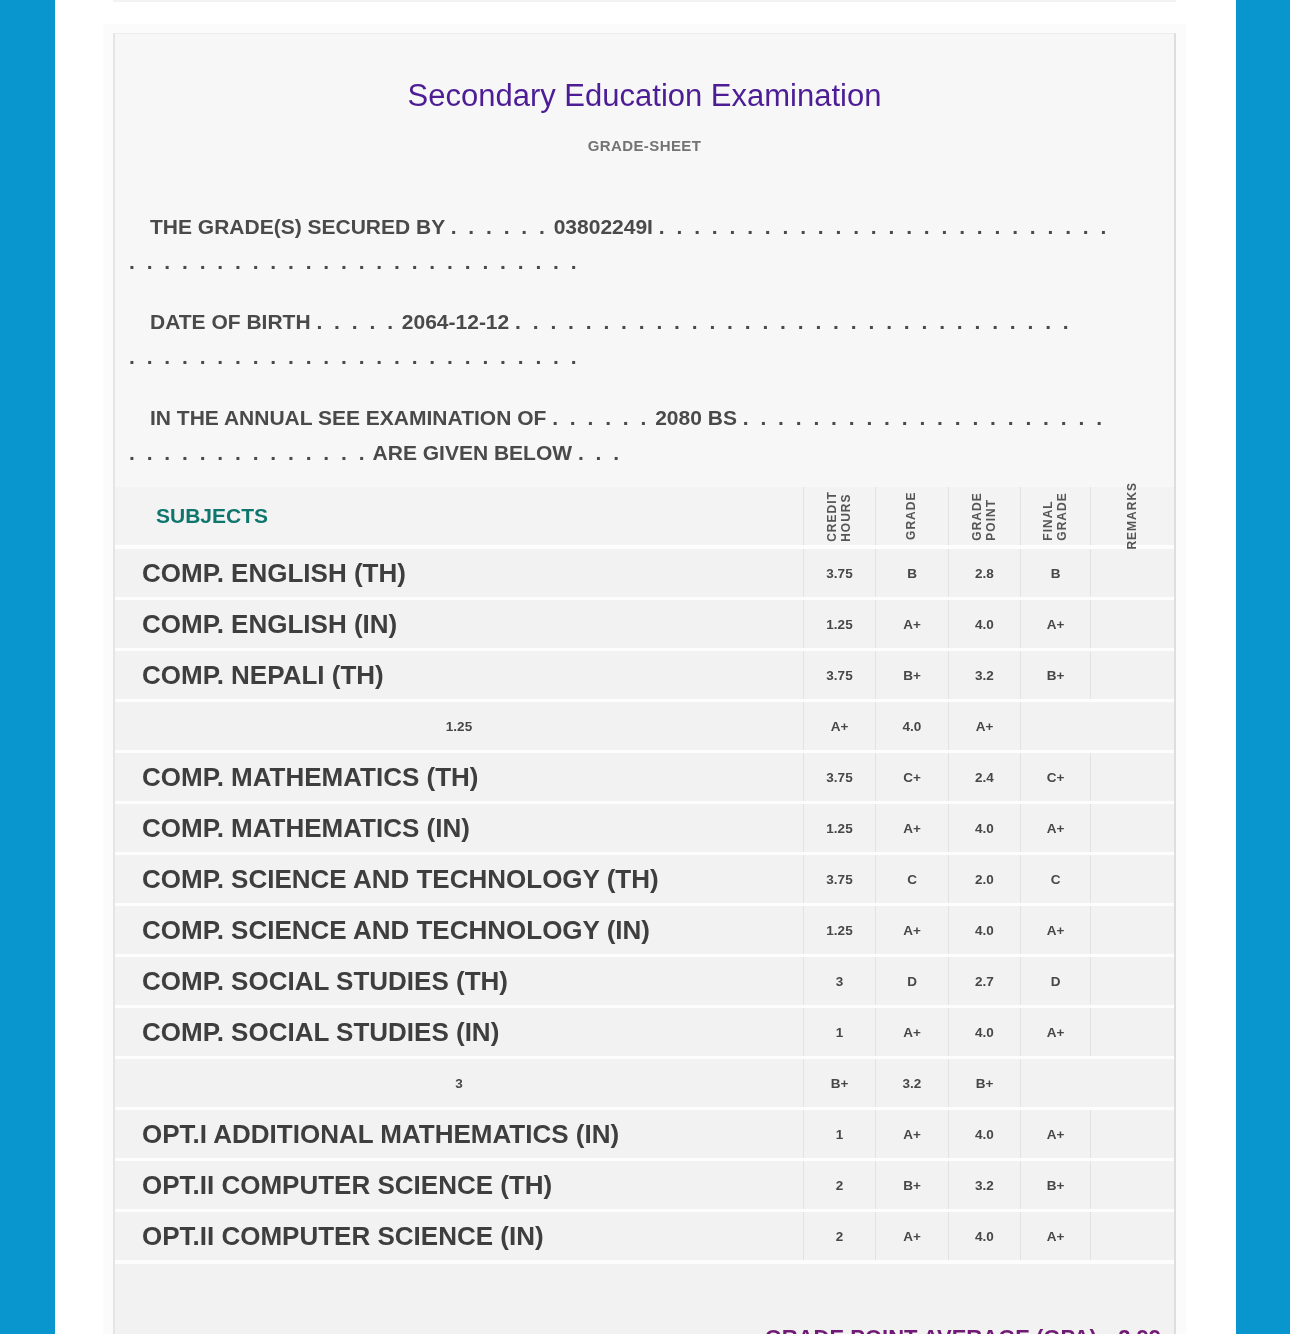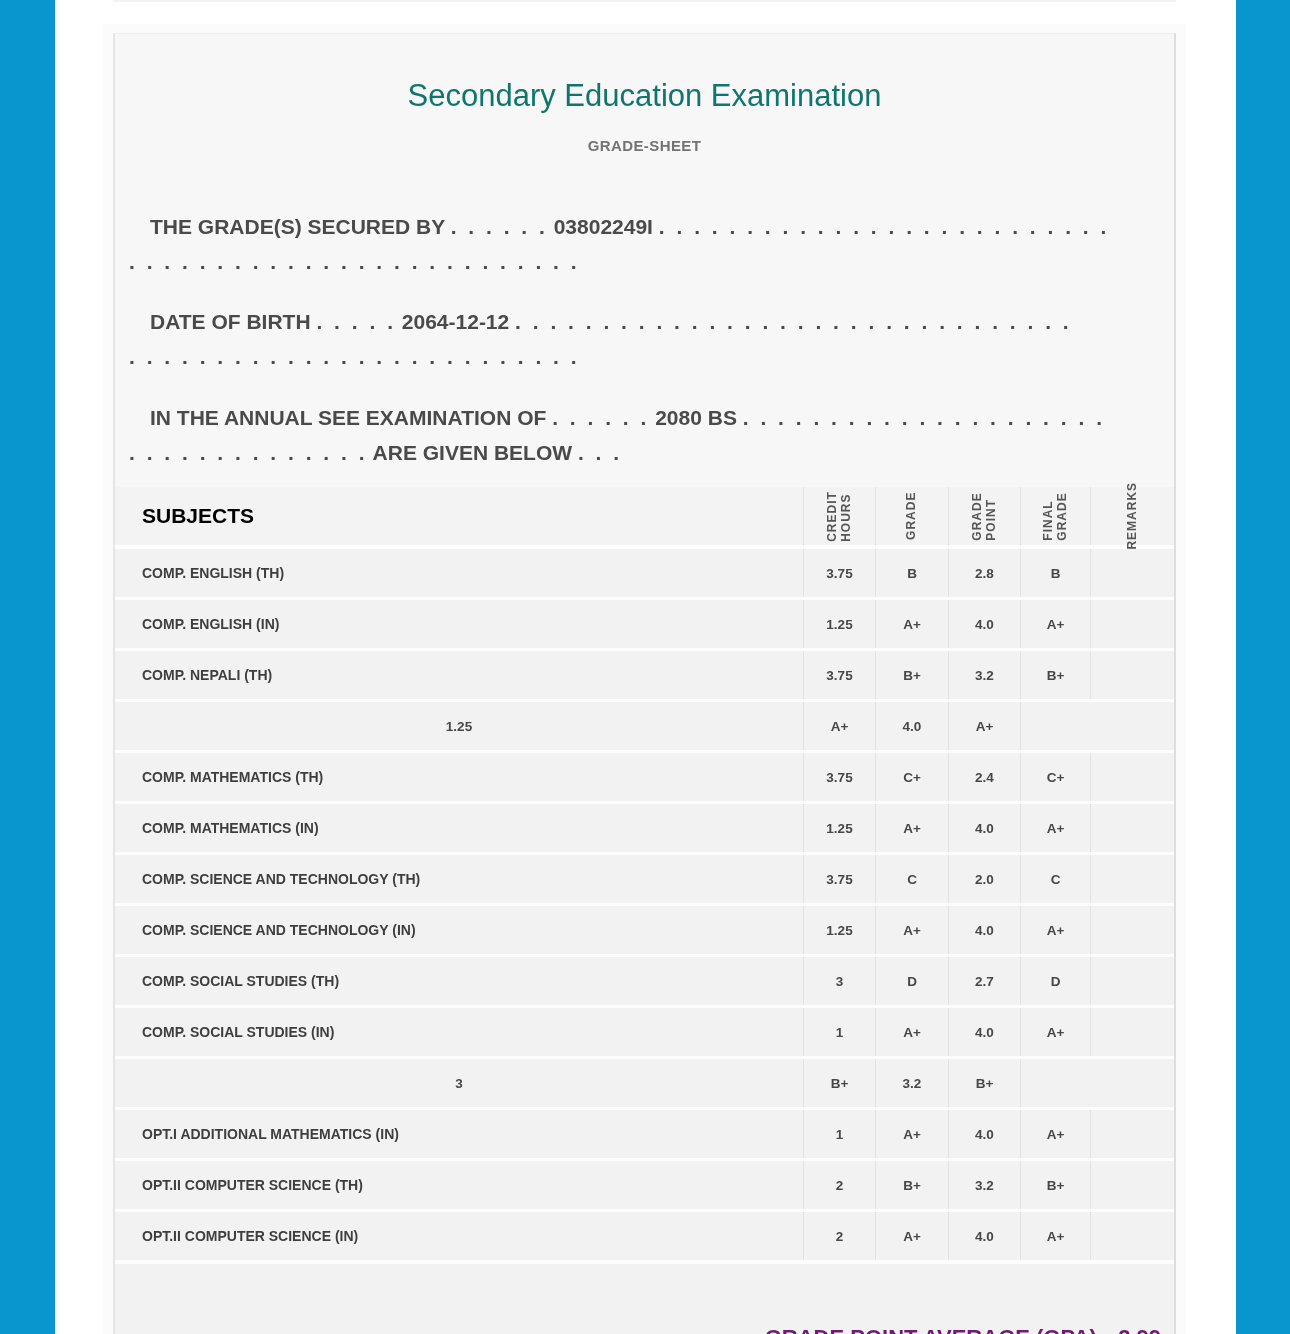--- a/index.html
+++ b/index.html
@@ -80,21 +80,21 @@
   }
   .cell {
     display:flex;
     align-items:center;
     overflow:visible;
   }
   .thead-row > .cell:nth-child(n+2),
   .trow > .cell:nth-child(n+2) { border-left:1px solid #e2e2e2; }
   .cell.subject {
     padding-left:27px;
-    font-size:14px;
+    font-size:26px;
     font-weight:700;
     color:#3e3e3e;
     white-space:nowrap;
   }
   .cell.num {
     justify-content:center;
     font-size:13.5px;
     font-weight:700;
     color:#474747;
   }
@@ -104,24 +104,24 @@
     transform:rotate(-90deg);
     white-space:pre-line;
     font-size:12px;
     line-height:13.5px;
     font-weight:700;
     letter-spacing:1px;
     color:#555555;
     text-align:left;
   }
   .subjects-head {
-    padding-left:27px;
+    padding-left:41px;
     font-size:21px;
     font-weight:700;
-    color:#000000;
+    color:#0f766e;
   }
   .gpa-row {
     height:87px;
     margin-top:4px;
     background:#f2f2f2;
     display:flex;
     align-items:flex-end;
     justify-content:flex-end;
     padding-right:13px;
     font-size:22px;
@@ -134,21 +134,21 @@
 </head>
 <body>
 
 <div class="side-bar left" style="background: rgb(9, 150, 206);"></div>
 <div class="side-bar right" style="background: rgb(9, 150, 206);"></div>
 <div class="top-sliver"></div>
 
 <div class="outer-col">
   <div class="card">
 
-    <div class="doc-title" style="color: #0f766e;">Secondary Education Examination</div>
+    <div class="doc-title" style="color: #4c1d95;">Secondary Education Examination</div>
     <div class="doc-subtitle">GRADE-SHEET</div>
 
     <div class="para para-secured">
       <div class="line1">
         <span>THE GRADE(S) SECURED BY</span>
         <span class="dots">. . . . . .</span>
         <span>03802249I</span>
         <span class="dots">. . . . . . . . . . . . . . . . . . . . . . . . . .</span>
       </div>
       <div class="line2">

